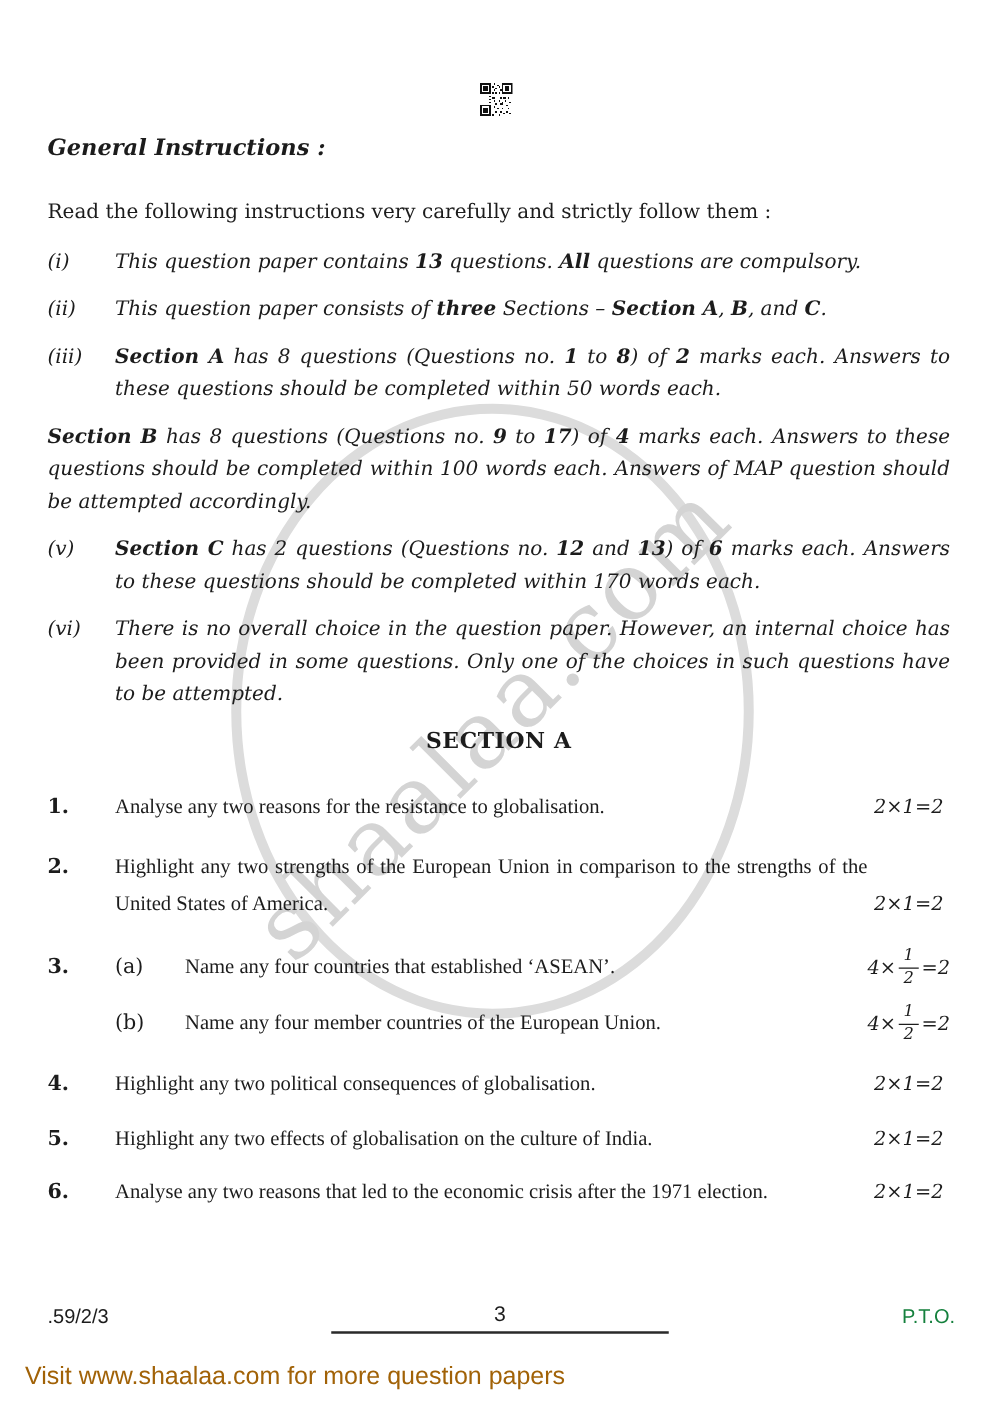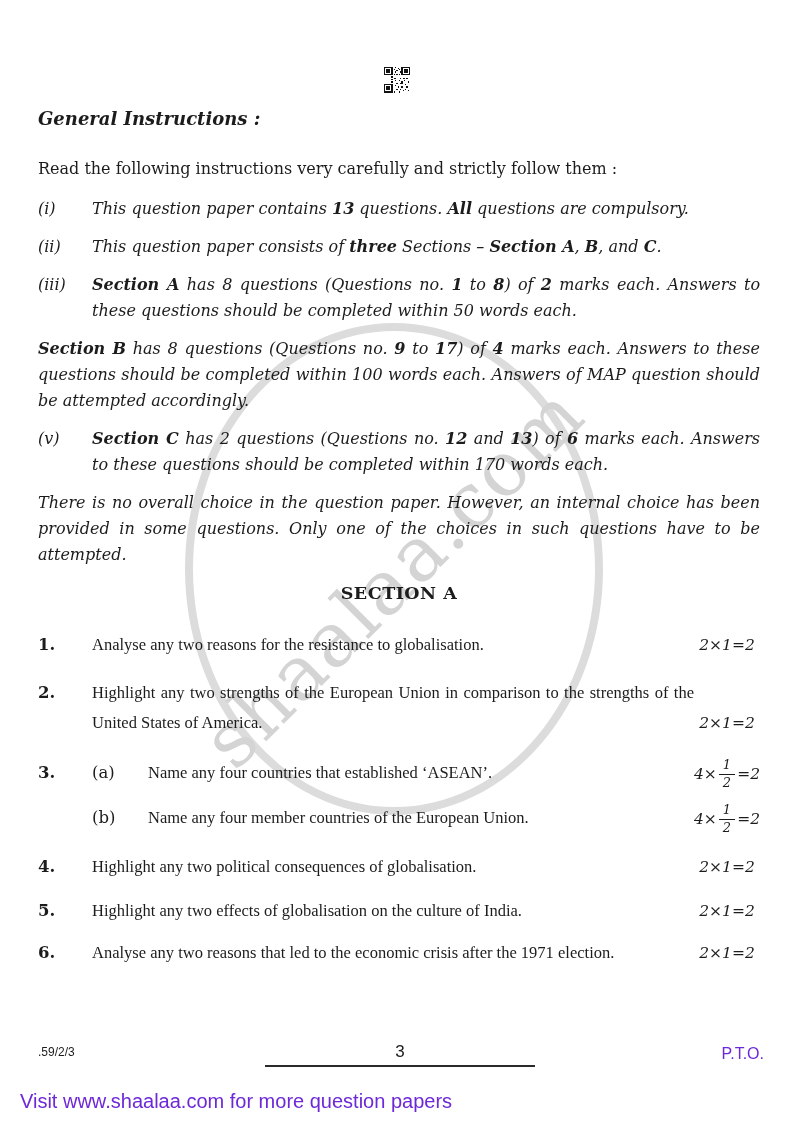--- a/index.html
+++ b/index.html
@@ -37,26 +37,26 @@
   .sublabel{flex:0 0 56px;}
   .qtext{flex:1;text-align:justify;font-family:Liberation Serif, serif;}
   .qmarks{flex:0 0 66px;text-align:center;font-style:italic;font-size:15.5px;
           align-self:flex-end;white-space:nowrap;}
   .qmarks.center{align-self:center;display:flex;justify-content:flex-end;align-items:center;gap:2px;}
   .frac{display:inline-flex;flex-direction:column;align-items:center;font-size:13px;line-height:1.15;}
   .frac .fn{border-bottom:1.4px solid #1c1c1c;padding:0 4px 1px;}
   .frac .fd{padding-top:1px;}
   .or-row{margin-top:9px;padding-left:309px;font-weight:bold;font-size:16.5px;line-height:26px;}
   
-  .footer-code{position:absolute;left:38px;top:1045px;font-family:"Liberation Sans",sans-serif;font-size:12px;color:#1c1c1c;}
+  .footer-code{position:absolute;left:38px;top:1045px;font-family:"Liberation Sans",sans-serif;font-size:16px;color:#1c1c1c;}
   .footer-page{position:absolute;left:265px;top:1042px;width:270px;text-align:center;
                font-family:"Liberation Sans",sans-serif;font-size:17px;color:#1c1c1c;
                border-bottom:2px solid #2a2a2a;padding-bottom:3px;box-sizing:border-box;}
-  .footer-pto{position:absolute;right:36px;top:1045px;font-family:"Liberation Sans",sans-serif;font-size:16px;color:#6d28d9;}
-  .bottom-note{position:absolute;left:20px;top:1090px;font-family:"Liberation Sans",sans-serif;font-size:20px;color:#6d28d9;}
+  .footer-pto{position:absolute;right:36px;top:1045px;font-family:"Liberation Sans",sans-serif;font-size:16px;color:#15803d;}
+  .bottom-note{position:absolute;left:20px;top:1090px;font-family:"Liberation Sans",sans-serif;font-size:20px;color:#a16207;}
 </style>
 </head>
 <body>
 
 <div class="page">
 
   <div class="wm-circle"></div>
   <div class="wm-text">shaalaa.com</div>
 
   <svg class="qr" viewBox="0 0 21 21" shape-rendering="crispEdges">
@@ -132,20 +132,21 @@
     <div class="inst">
       <p class="itext"><b>Section B</b><span> has 8 questions (Questions no. </span><b>9</b><span> to </span><b>17</b><span>) of </span><b>4</b><span> marks each. Answers to these questions should be completed within 100 words each. Answers of MAP question should be attempted accordingly.</span></p>
     </div>
 
     <div class="inst">
       <span class="inum">(v)</span>
       <p class="itext"><b>Section C</b><span> has 2 questions (Questions no. </span><b>12</b><span> and </span><b>13</b><span>) of </span><b>6</b><span> marks each. Answers to these questions should be completed within 170 words each.</span></p>
     </div>
 
     <div class="inst">
+      <span class="inum">(vi)</span>
       <p class="itext"><span>There is no overall choice in the question paper. However, an internal choice has been provided in some questions. Only one of the choices in such questions have to be attempted.</span></p>
     </div>
 
     <div class="section-heading">SECTION A</div>
 
     <div class="q q1">
       <span class="qnum">1.</span>
       <span class="qtext">Analyse any two reasons for the resistance to globalisation.</span>
       <span class="qmarks">2×1=2</span>
     </div>

